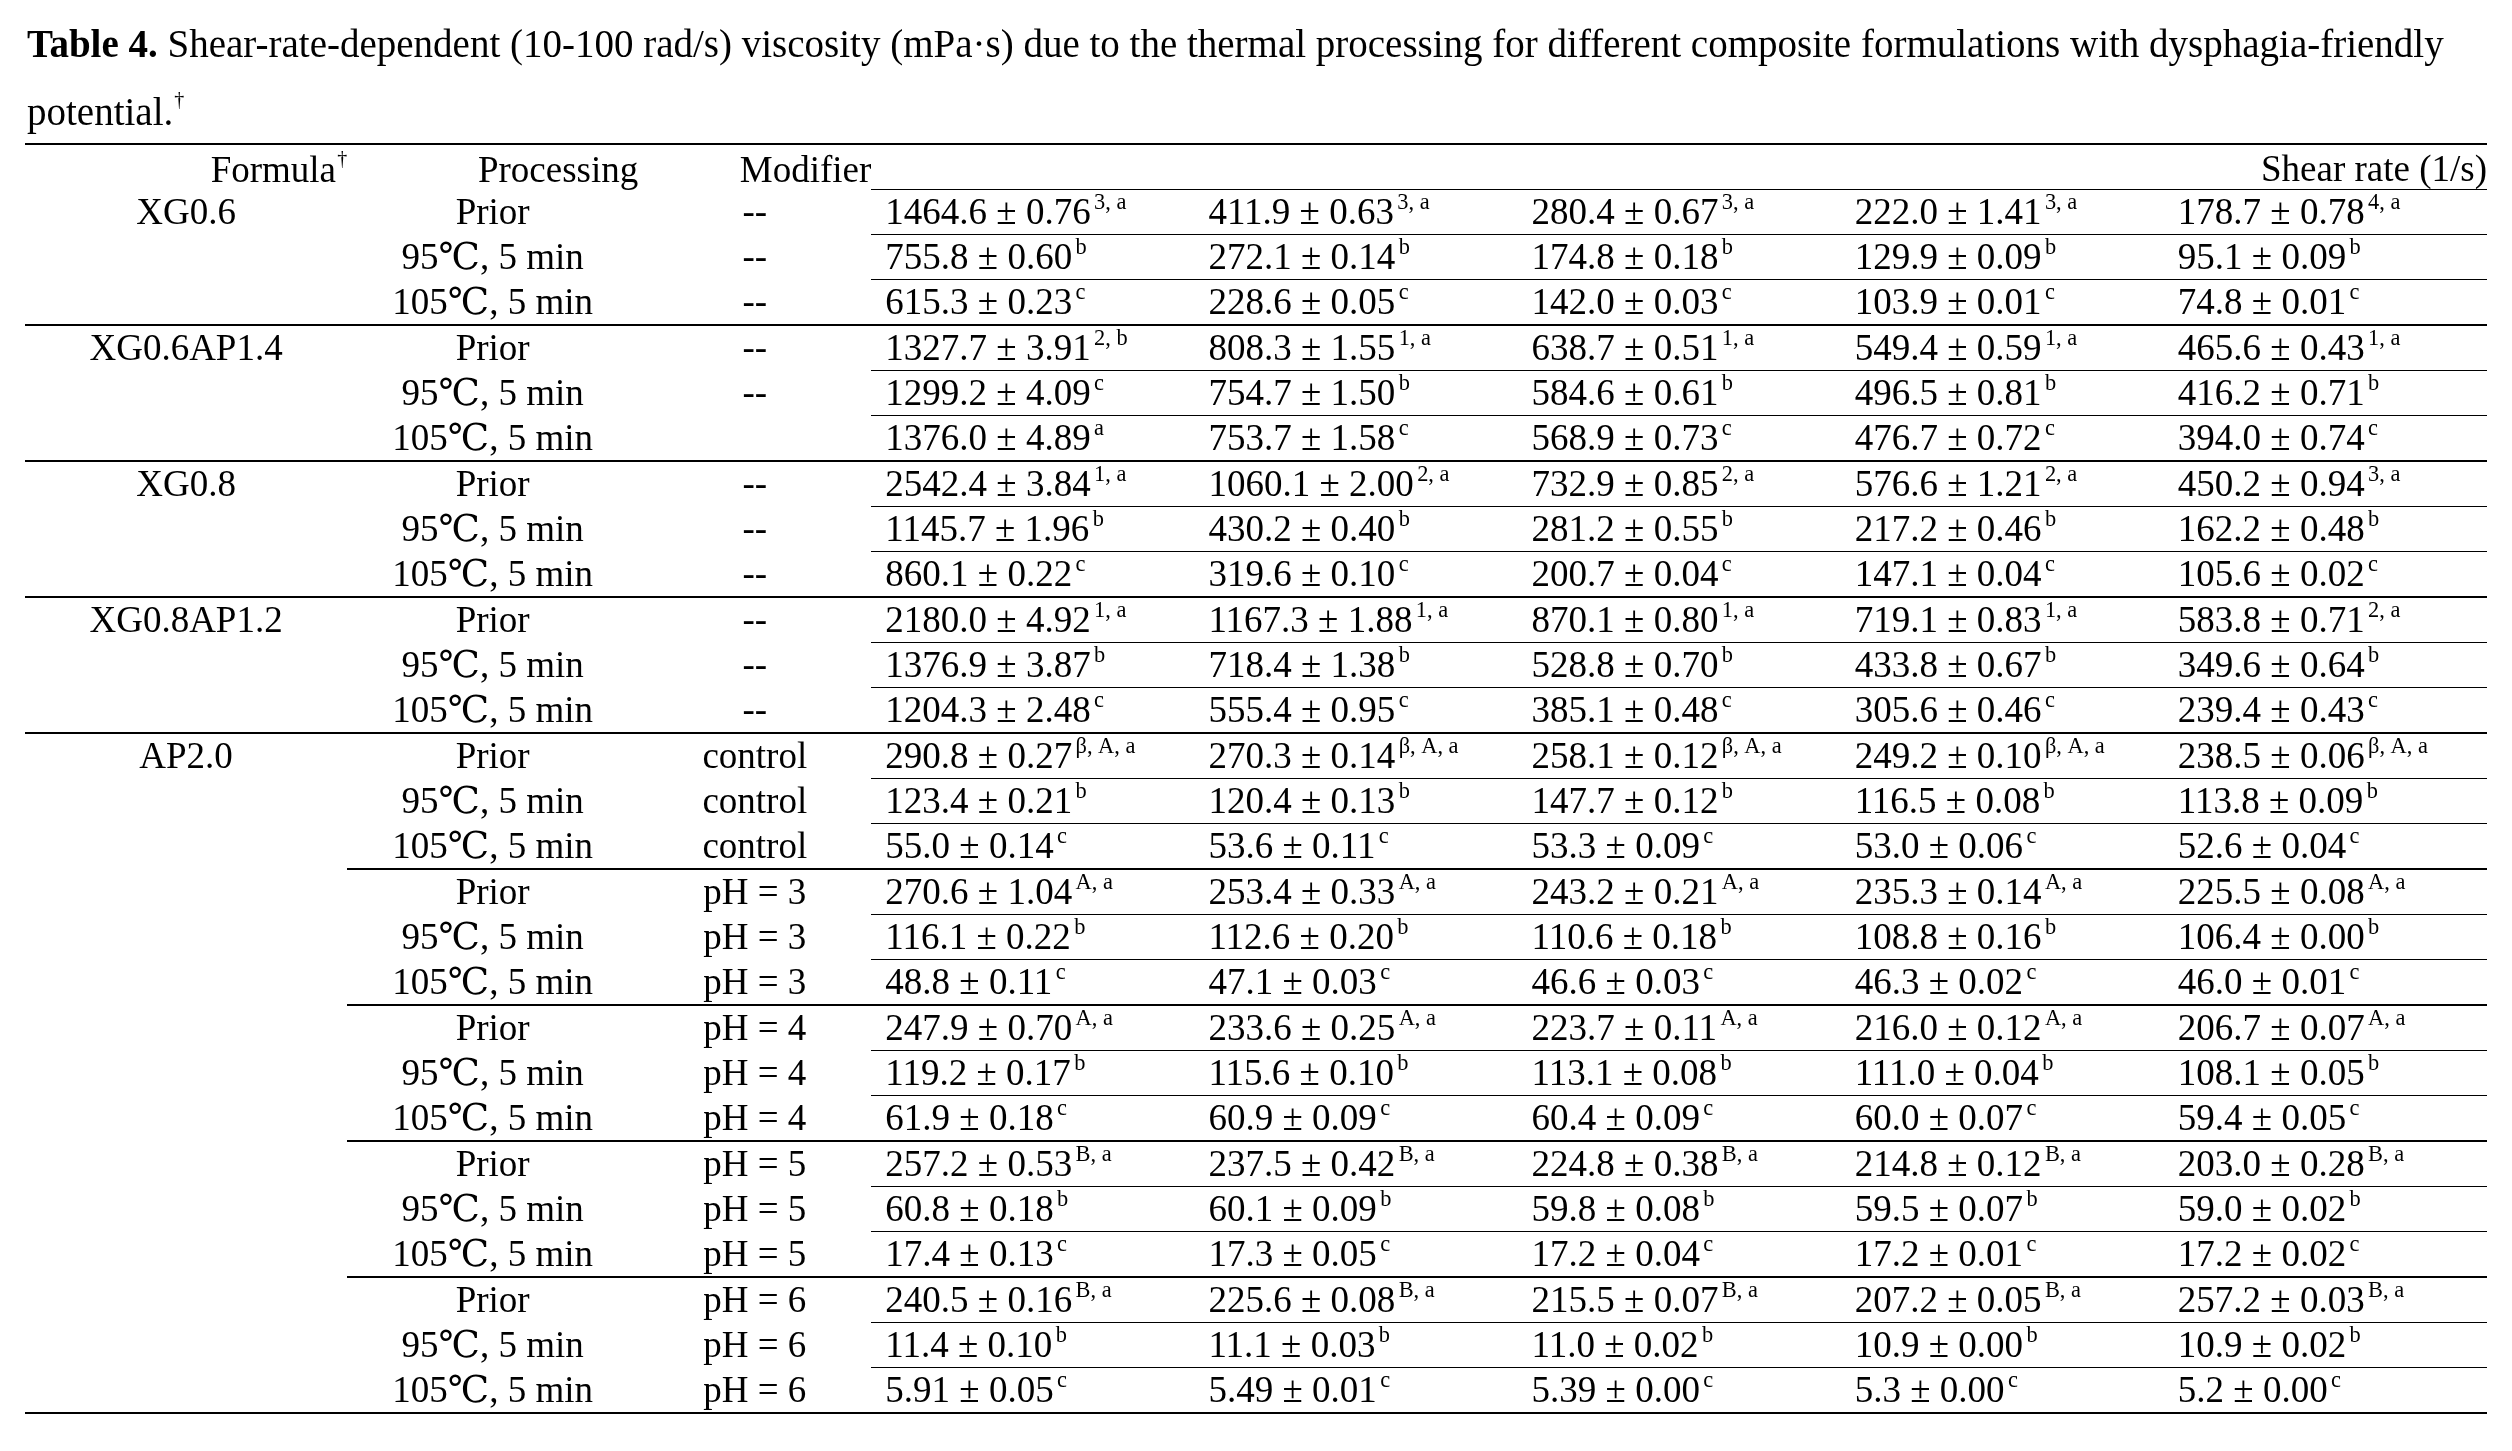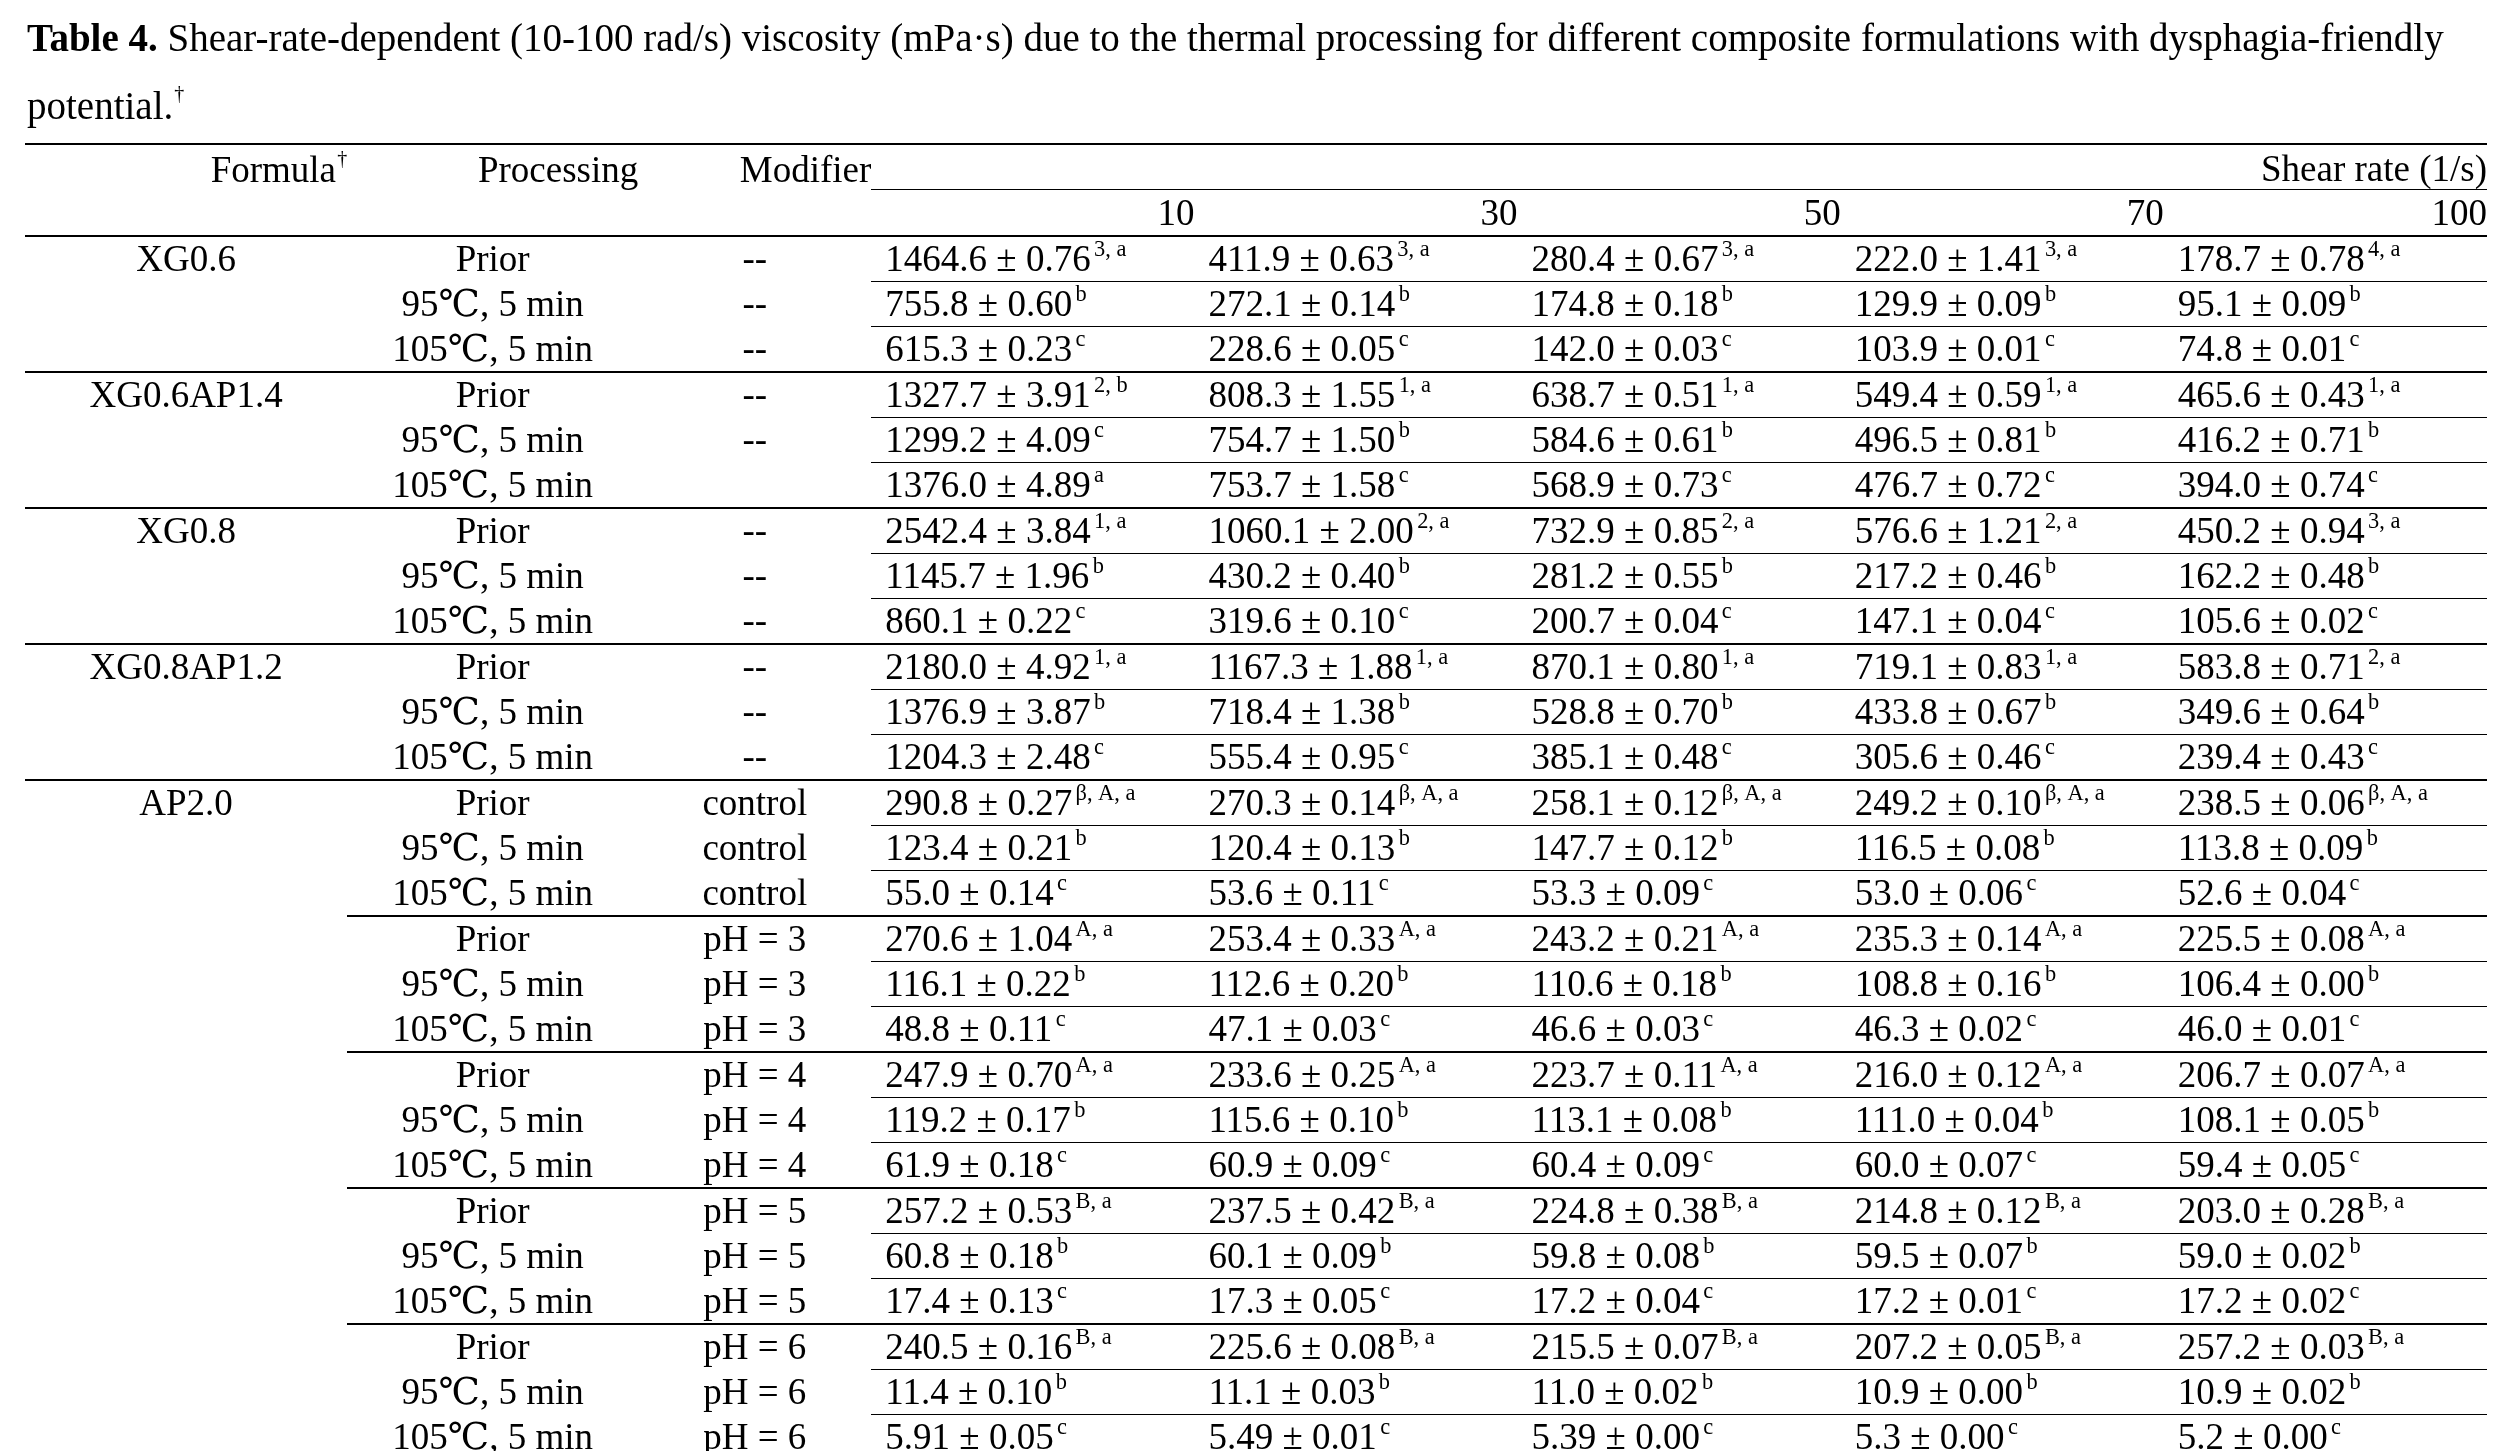--- a/index.html
+++ b/index.html
@@ -1,18 +1,18 @@
 <!DOCTYPE html>
 <html style="font-size:9px"><head>
 <meta charset="utf-8">
 <style>
   html, body { margin: 0; padding: 0; background: #ffffff; }
   body { width: 2512px; height: 1452px; position: relative; overflow: hidden;
          font-family: "Liberation Serif", "DejaVu Serif", serif; color: #000; }
-  .caption { position: absolute; left: 27px; top: 4px; width: 2465px;
+  .caption { position: absolute; left: 27px; top: 10px; width: 2465px;
              font-size: 39px; line-height: 68px; }
   .caption b { font-weight: bold; }
   table { position: absolute; left: 25px; top: 143px; width: 2462px;
           border-collapse: collapse; table-layout: fixed; font-size: 37px; }
   col.c-formula { width: 322px; }
   col.c-proc { width: 291px; }
   col.c-mod { width: 233px; }
   col.c-val { width: 323px; }
   td, th { padding: 0; font-weight: normal; white-space: nowrap; height: 44px; line-height: 44px; }
   thead th { text-align: right; }
@@ -43,30 +43,20 @@
       <col class="c-val">
       <col class="c-val">
   </colgroup>
   <thead>
     <tr class="h1">
       <th><span>Formula</span><sup style="font-size:20px;vertical-align:17px;margin-left:1.1px;">†</sup></th>
       <th>Processing</th>
       <th>Modifier</th>
       <th colspan="5" class="shear">Shear rate (1/s)</th>
     </tr>
-    <tr class="h2">
-      <th></th>
-      <th></th>
-      <th></th>
-      <th>10</th>
-      <th>30</th>
-      <th>50</th>
-      <th>70</th>
-      <th>100</th>
-    </tr>
   </thead>
   <tbody id="tbody">
       <tr>
         <td class="formula">XG0.6</td>
         <td class="proc">Prior</td>
         <td class="mod">--</td>
         <td class="val"><span>1464.6 ± 0.76</span><sup>3, a</sup></td>
         <td class="val"><span>411.9 ± 0.63</span><sup>3, a</sup></td>
         <td class="val"><span>280.4 ± 0.67</span><sup>3, a</sup></td>
         <td class="val"><span>222.0 ± 1.41</span><sup>3, a</sup></td>

